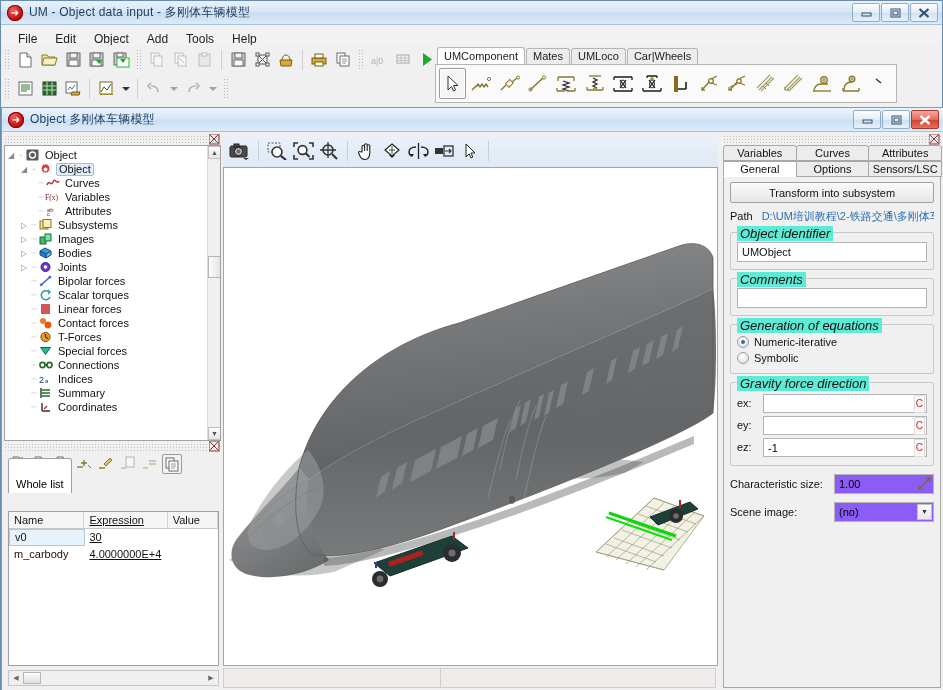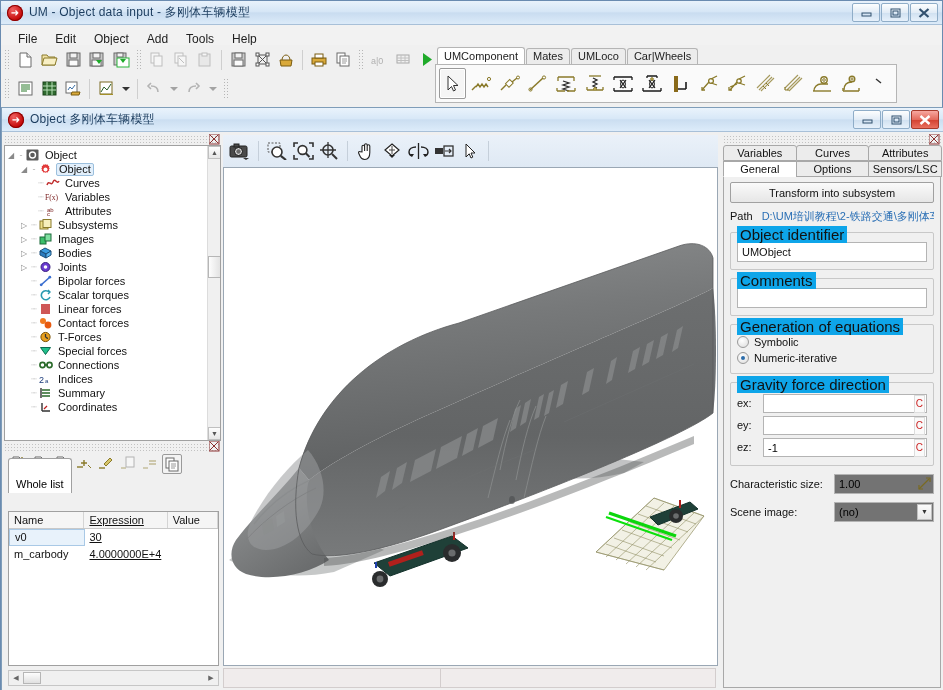--- a/index.html
+++ b/index.html
@@ -277,22 +277,22 @@
     color: #111;
   }
   .path-row { display: flex; margin: 6px 6px 0 6px; font-size: 11px; align-items: baseline; }
   .path-lbl { color: #111; margin-right: 9px; }
   .path-val { color: #2a6fb5; white-space: nowrap; overflow: hidden; }
   .group {
     margin: 8px 6px 0 6px; border: 1px solid #c8c8c8; border-radius: 2px;
     position: relative; padding: 9px 6px 7px 6px;
   }
   .group > .glegend {
-    position: absolute; top: -7px; left: 6px; background: #0ea5e9;
-    padding: 0 3px; font-size: 15px; color: #111;
+    position: absolute; top: -7px; left: 6px; background: #5eead4;
+    padding: 0 3px; font-size: 13px; color: #111; font-style: italic;
   }
   .tfield {
     height: 20px; background: #fff; border: 1px solid #b4b4b4;
     font-size: 11px; padding: 2px 4px; color: #111; line-height: 15px;
   }
   .radio-row { display: flex; align-items: center; height: 16px; font-size: 11px; color: #111; }
   .rad {
     width: 12px; height: 12px; border-radius: 50%; margin-right: 5px; flex: none;
     background: radial-gradient(circle at 40% 35%, #ffffff, #e6e6e6 70%);
     border: 1px solid #9a9a9a;
@@ -308,21 +308,21 @@
     flex: 1; height: 19px; background: #fff; border: 1px solid #b4b4b4;
     font-size: 11px; padding: 1px 16px 1px 4px; line-height: 16px; position: relative;
   }
   .grav-row .cmark {
     position: absolute; right: 1px; top: 0px; color: #cc2222; font-size: 10px;
     border: 1px solid #ddd; padding: 0 1px; background: #fafafa;
   }
   .kv-row { display: flex; align-items: center; margin: 7px 6px 0 6px; height: 21px; }
   .kv-row .k { width: 104px; font-size: 11px; color: #111; }
   .kv-row .v {
-    flex: 1; height: 20px; background: #737373; border: 1px solid #b4b4b4;
+    flex: 1; height: 20px; background: #8b5cf6; border: 1px solid #b4b4b4;
     font-size: 11px; padding: 2px 18px 2px 4px; line-height: 15px; position: relative;
   }
   .spin {
     position: absolute; right: 1px; top: 1px; width: 15px; height: 16px;
     display: flex; align-items: center; justify-content: center; font-size: 9px; color: #7a6a22;
   }
   .combo-arrow {
     position: absolute; right: 1px; top: 1px; width: 15px; height: 16px;
     background: linear-gradient(180deg,#fbfbfb,#e8e8e8); border: 1px solid #c0c0c0;
     display: flex; align-items: center; justify-content: center; font-size: 7px; color: #333;
@@ -1300,26 +1300,26 @@
           </div>
 
           <div class="group">
             <span class="glegend">Comments</span>
             <div class="tfield"></div>
           </div>
 
           <div class="group">
             <span class="glegend">Generation of equations</span>
             <div class="radio-row">
+              <span class="rad on"></span>
+              <span>Numeric-iterative</span>
+            </div>
+            <div class="radio-row">
               <span class="rad"></span>
               <span>Symbolic</span>
-            </div>
-            <div class="radio-row">
-              <span class="rad on"></span>
-              <span>Numeric-iterative</span>
             </div>
           </div>
 
           <div class="group">
             <span class="glegend">Gravity force direction</span>
             <div class="grav-row">
               <span class="lbl">ex:</span>
               <span class="inp">
                 <span></span>
                 <span class="cmark">C</span>

